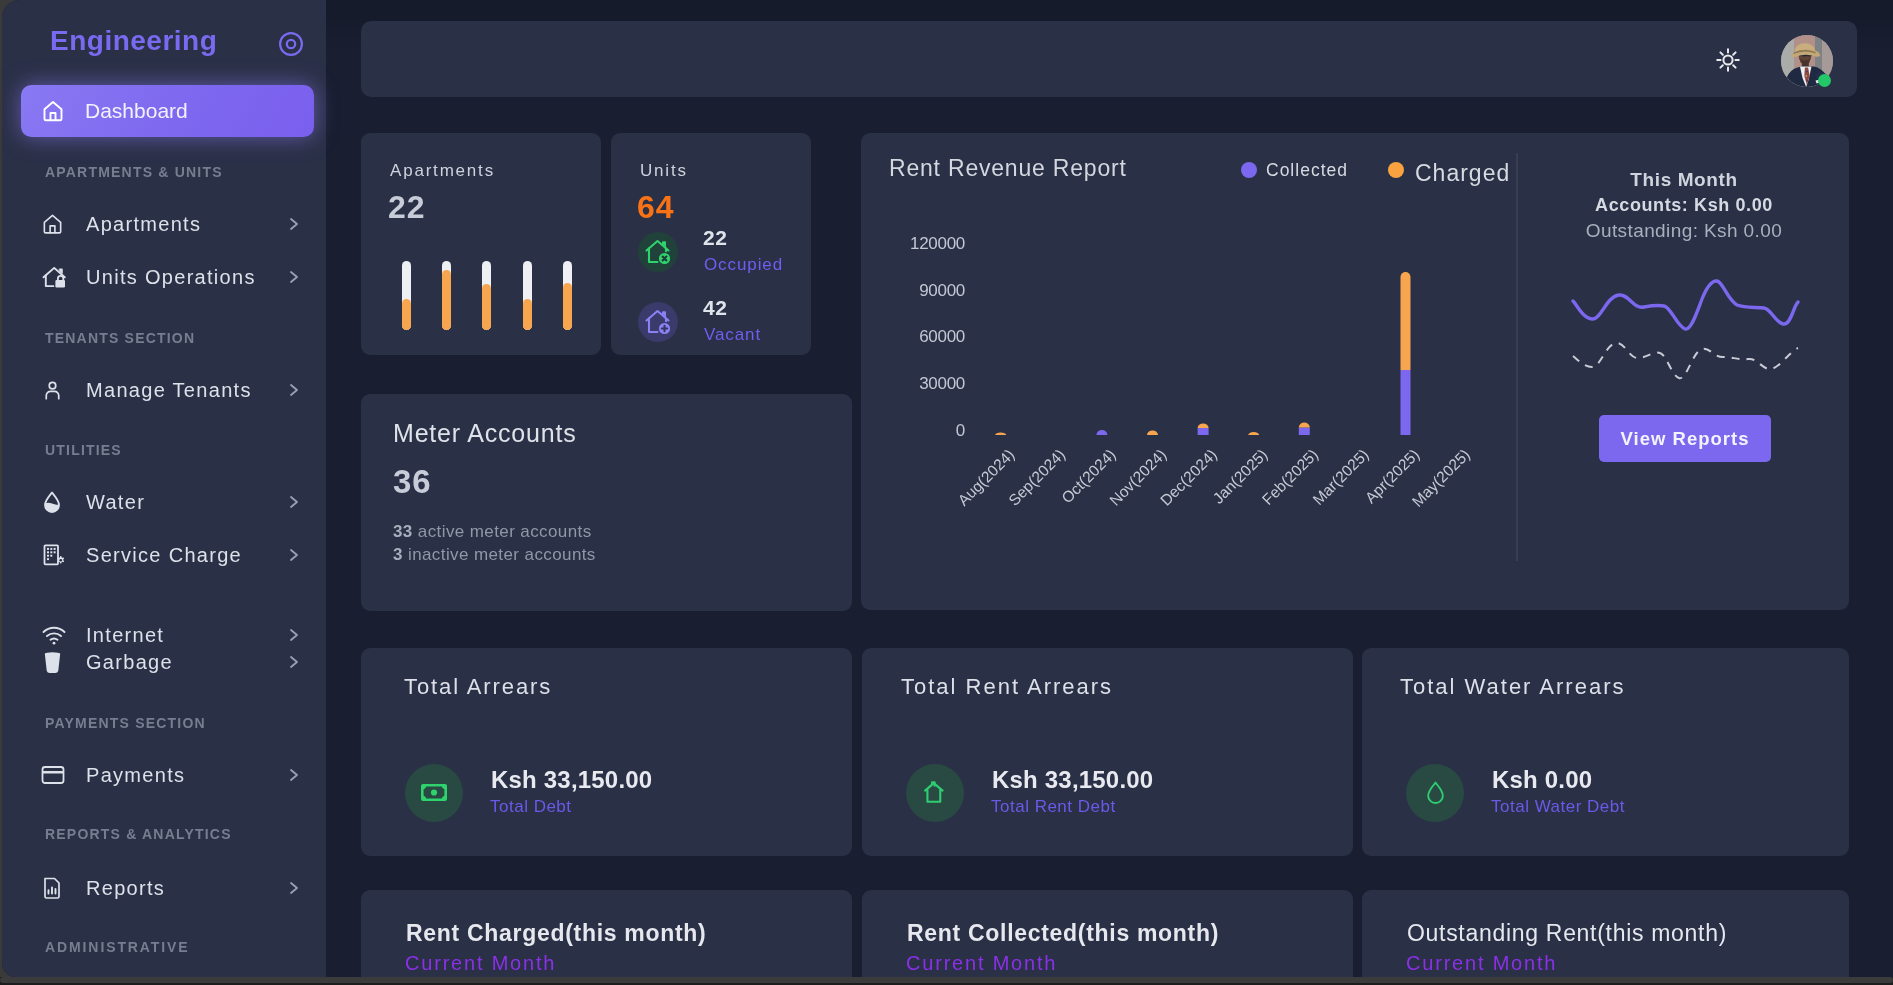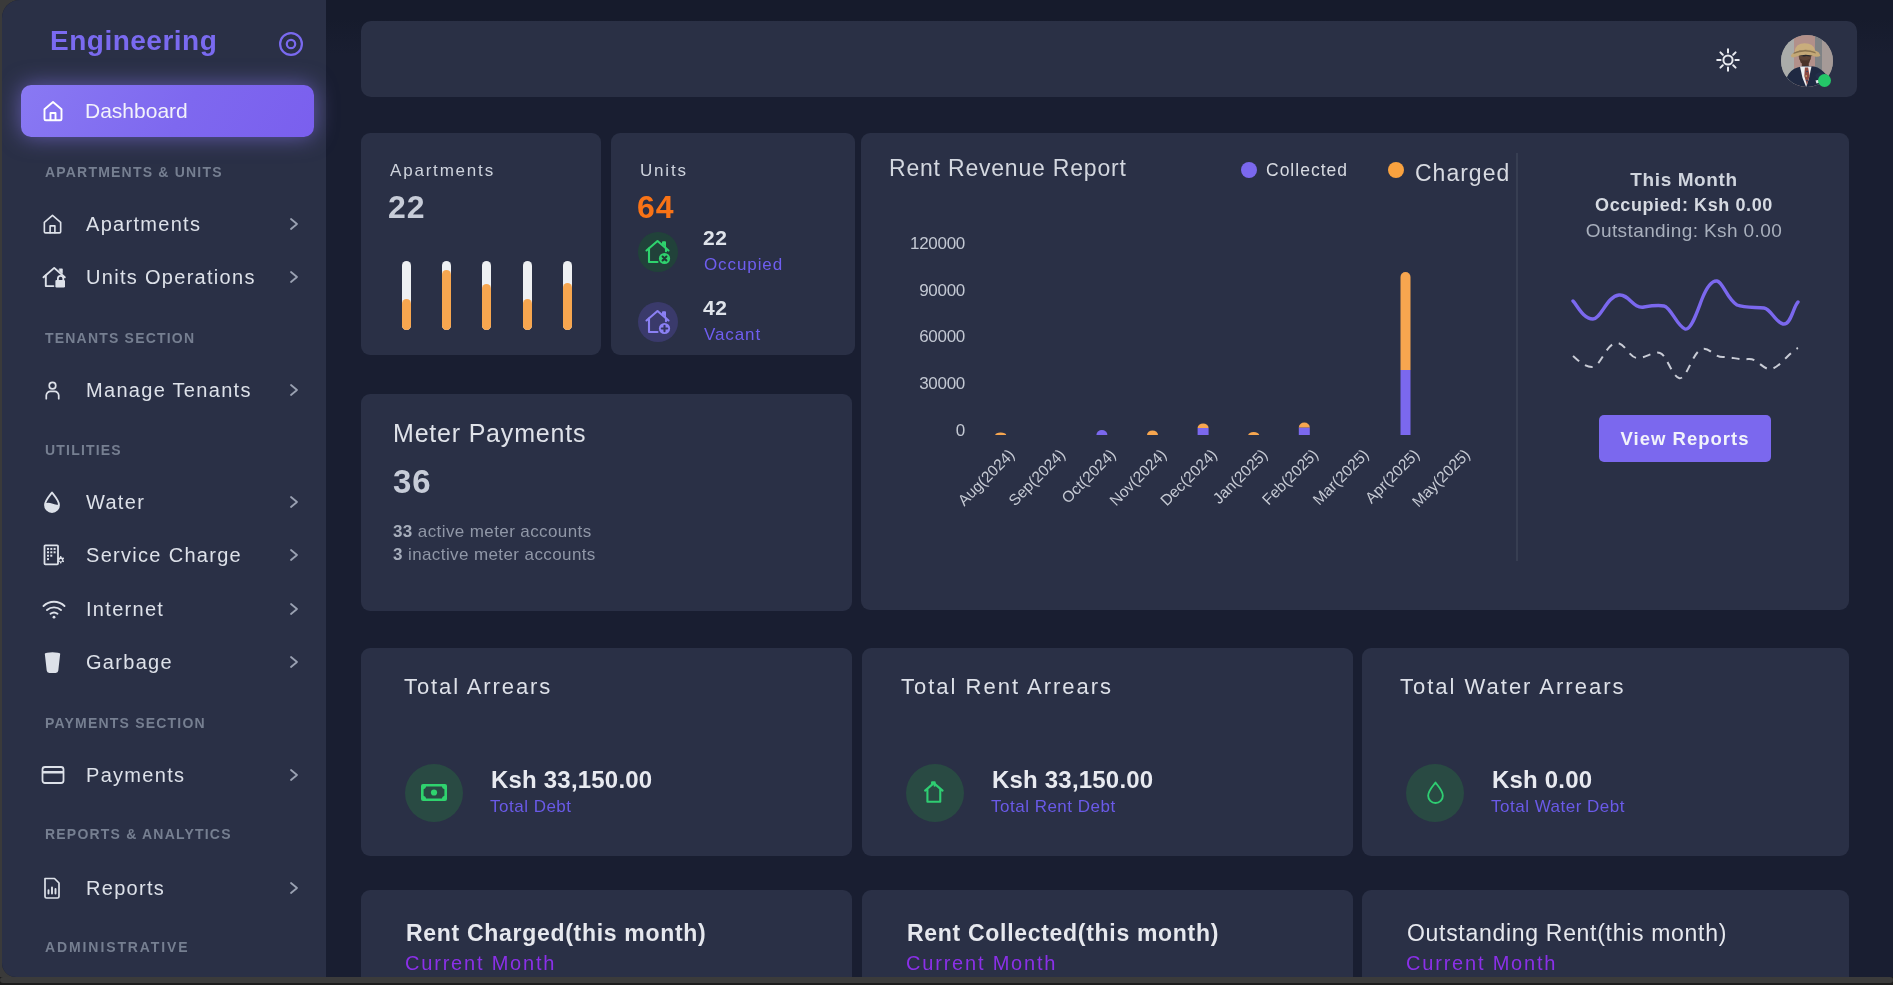--- a/index.html
+++ b/index.html
@@ -86,21 +86,21 @@
           <i style="height:46px"></i>
         </div>
       <div class="bar" style="left:162px">
           <i style="height:31px"></i>
         </div>
       <div class="bar" style="left:202px">
           <i style="height:47px"></i>
         </div>
     </div>
 
-    <div class="card" style="left:285px;top:133px;width:244px;height:222px">
+    <div class="card" style="left:285px;top:133px;width:200px;height:222px">
       <div class="abs" style="left:29px;top:28px;font-size:17px;color:#ced3dd;letter-spacing:1.8px">Units</div>
       <div class="abs" style="left:26px;top:56px;font-size:32px;font-weight:bold;color:#f97316;letter-spacing:1px">64</div>
       <div class="abs" style="left:27px;top:99px;width:40px;height:40px;border-radius:50%;background:#21423a"></div>
       <svg class="abs" style="left:32px;top:104px" width="29" height="29" viewBox="0 0 29 29" fill="none" stroke="#2fd36e" stroke-width="2.1" stroke-linejoin="round" stroke-linecap="round">
         <path d="M3.5 13.5 14.5 4 25.5 13.5"></path>
         <path d="M6 11.5 V25 H14.5"></path>
         <path d="M23 11.5 v2.8"></path>
         <path d="M19.5 7.2 v-2.4 h3 v5" fill="#2fd36e" stroke-width="1"></path>
         <circle cx="21.5" cy="21.5" r="5.6" fill="#2fd36e" stroke="none"></circle>
         <path d="M19.6 19.6 l3.8 3.8 M23.4 19.6 l-3.8 3.8" stroke="#1e3c35" stroke-width="2.1"></path>
@@ -114,21 +114,21 @@
         <path d="M23 11.5 v2.8"></path>
         <path d="M19.5 7.2 v-2.4 h3 v5" fill="#8b80f4" stroke-width="1"></path>
         <circle cx="21.5" cy="21.5" r="5.6" fill="#8b80f4" stroke="none"></circle>
         <path d="M21.5 18.8 v5.4 M18.8 21.5 h5.4" stroke="#353562" stroke-width="2.1"></path>
       </svg>
       <div class="abs" style="left:92px;top:163px;font-size:21px;font-weight:bold;color:#dfe3ea;letter-spacing:0.5px">42</div>
       <div class="abs" style="left:93px;top:192px;font-size:17px;color:#6f5ef0;letter-spacing:0.9px">Vacant</div>
     </div>
 
     <div class="card" style="left:35px;top:394px;width:491px;height:217px">
-      <div class="abs" style="left:32px;top:25px;font-size:25px;font-weight:500;color:#dfe2e9;letter-spacing:0.8px">Meter Payments</div>
+      <div class="abs" style="left:32px;top:25px;font-size:25px;font-weight:500;color:#dfe2e9;letter-spacing:0.8px">Meter Accounts</div>
       <div class="abs" style="left:32px;top:69px;font-size:33px;font-weight:bold;color:#c7ccd8;letter-spacing:1px">36</div>
       <div class="abs" style="left:32px;top:128px;font-size:17px;color:#9097a7;letter-spacing:0.4px"><b style="color:#a7aebc">33</b> active meter accounts</div>
       <div class="abs" style="left:32px;top:151px;font-size:17px;color:#9097a7;letter-spacing:0.4px"><b style="color:#a7aebc">3</b> inactive meter accounts</div>
     </div>
 
     <div class="card" style="left:535px;top:133px;width:988px;height:477px">
       <div class="abs" style="left:28px;top:22px;font-size:23px;font-weight:normal;color:#d3d7df;letter-spacing:0.8px">Rent Revenue Report</div>
       <div class="abs" style="left:380px;top:29px;width:16px;height:16px;border-radius:50%;background:#7b68ee"></div>
       <div class="abs" style="left:405px;top:27px;font-size:17.5px;color:#d7dae1;letter-spacing:1.0px">Collected</div>
       <div class="abs" style="left:527px;top:29px;width:16px;height:16px;border-radius:50%;background:#f9a23f"></div>
@@ -176,21 +176,21 @@
         <path d="M712 168 C716 172 722 186 732 186 C740 186 746 163 758 162 C768 161 772 176 783 174 C792 172.5 798 172 803 173
                  C810 174.5 816 193 824 196 C830 198 836 179 841 166 C847 151 852 147.5 856 148 C862 149 866 166 876 172
                  C884 175 894 174 903 175 C910 176 914 189 922 191 C930 192.5 932 174 937 169" fill="none" stroke="#7b68ee" stroke-width="3.4" stroke-linecap="round"></path>
         <path d="M712 223 C718 228 724 234 731 234 C740 234 745 210 756 210 C765 210 768 227 779 225 C787 223.5 793 218 799 220
                  C806 222 810 242 818 245 C826 247.5 831 219 841 216 C849 214 852 224 862 224 C871 224 878 227 887 226
                  C895 225 899 233 907 236 C916 238.5 928 219 937 215" fill="none" stroke="#c9ccd6" stroke-width="2" stroke-dasharray="8 7"></path>
       </svg>
 
       <div class="abs" style="left:648px;top:0;width:350px;text-align:center">
         <div style="margin-top:36px;font-size:19px;font-weight:bold;color:#cfd4dd;letter-spacing:0.6px">This Month</div>
-        <div style="margin-top:4px;font-size:18px;font-weight:bold;color:#d6dae2;letter-spacing:0.6px">Occupied: Ksh 0.00</div>
+        <div style="margin-top:4px;font-size:18px;font-weight:bold;color:#d6dae2;letter-spacing:0.6px">Accounts: Ksh 0.00</div>
         <div style="margin-top:4px;font-size:19px;color:#a9b0bd;letter-spacing:0.4px">Outstanding: Ksh 0.00</div>
       </div>
       <div class="abs" style="left:738px;top:282px;width:172px;height:47px;border-radius:5px;background:#7b68ee;
             display:flex;align-items:center;justify-content:center;font-size:18.5px;font-weight:bold;color:#f2f3fb;letter-spacing:1.0px">View Reports</div>
     </div>
 
     <div class="card" style="left:35px;top:648px;width:491px;height:208px">
       <div class="abs" style="left:43px;top:26px;font-size:22px;color:#dde0e8;letter-spacing:1.9px">Total Arrears</div>
       <div class="abs" style="left:44px;top:116px;width:58px;height:58px;border-radius:50%;background:#294a43"></div>
       <svg class="abs" style="left:60px;top:136px" width="26" height="17" viewBox="0 0 26 17">
@@ -322,21 +322,21 @@
           </defs>
         <path d="M11 2.5 C14.5 7 18 10.5 18 15 a7 7 0 0 1-14 0 C4 10.5 7.5 7 11 2.5z" fill="none" stroke="#dde1e9" stroke-width="1.8" stroke-linejoin="round"></path>
         <path d="M2 14.2 Q6.5 11.6 11 13.6 T 20 13.8 V23 H2 z" fill="#dde1e9" clip-path="url(#wdrop)"></path>
       </svg>
       <div class="label">Water</div>
       <svg class="chev" width="12" height="14" viewBox="0 0 12 14" fill="none" stroke="#9aa1b2" stroke-width="1.8" stroke-linecap="round" stroke-linejoin="round">
           <path d="M3 2 l6 5 -6 5"></path>
         </svg>
     </div>
 
-    <div class="navitem" style="top:589px">
+    <div class="navitem" style="top:615px">
       <svg class="ic" width="26" height="22" viewBox="0 0 26 22" fill="none" stroke="#dde1e9" stroke-width="1.9" stroke-linecap="round">
         <path d="M2.5 8 a15 15 0 0 1 21 0" fill="none"></path>
         <path d="M6 12 a10.5 10.5 0 0 1 14 0" fill="none"></path>
         <path d="M9.5 15.8 a5.8 5.8 0 0 1 7 0" fill="none"></path>
         <circle cx="13" cy="19.2" r="1.4" fill="#dde1e9" stroke="none"></circle>
       </svg>
       <div class="label">Internet</div>
       <svg class="chev" width="12" height="14" viewBox="0 0 12 14" fill="none" stroke="#9aa1b2" stroke-width="1.8" stroke-linecap="round" stroke-linejoin="round">
           <path d="M3 2 l6 5 -6 5"></path>
         </svg>

